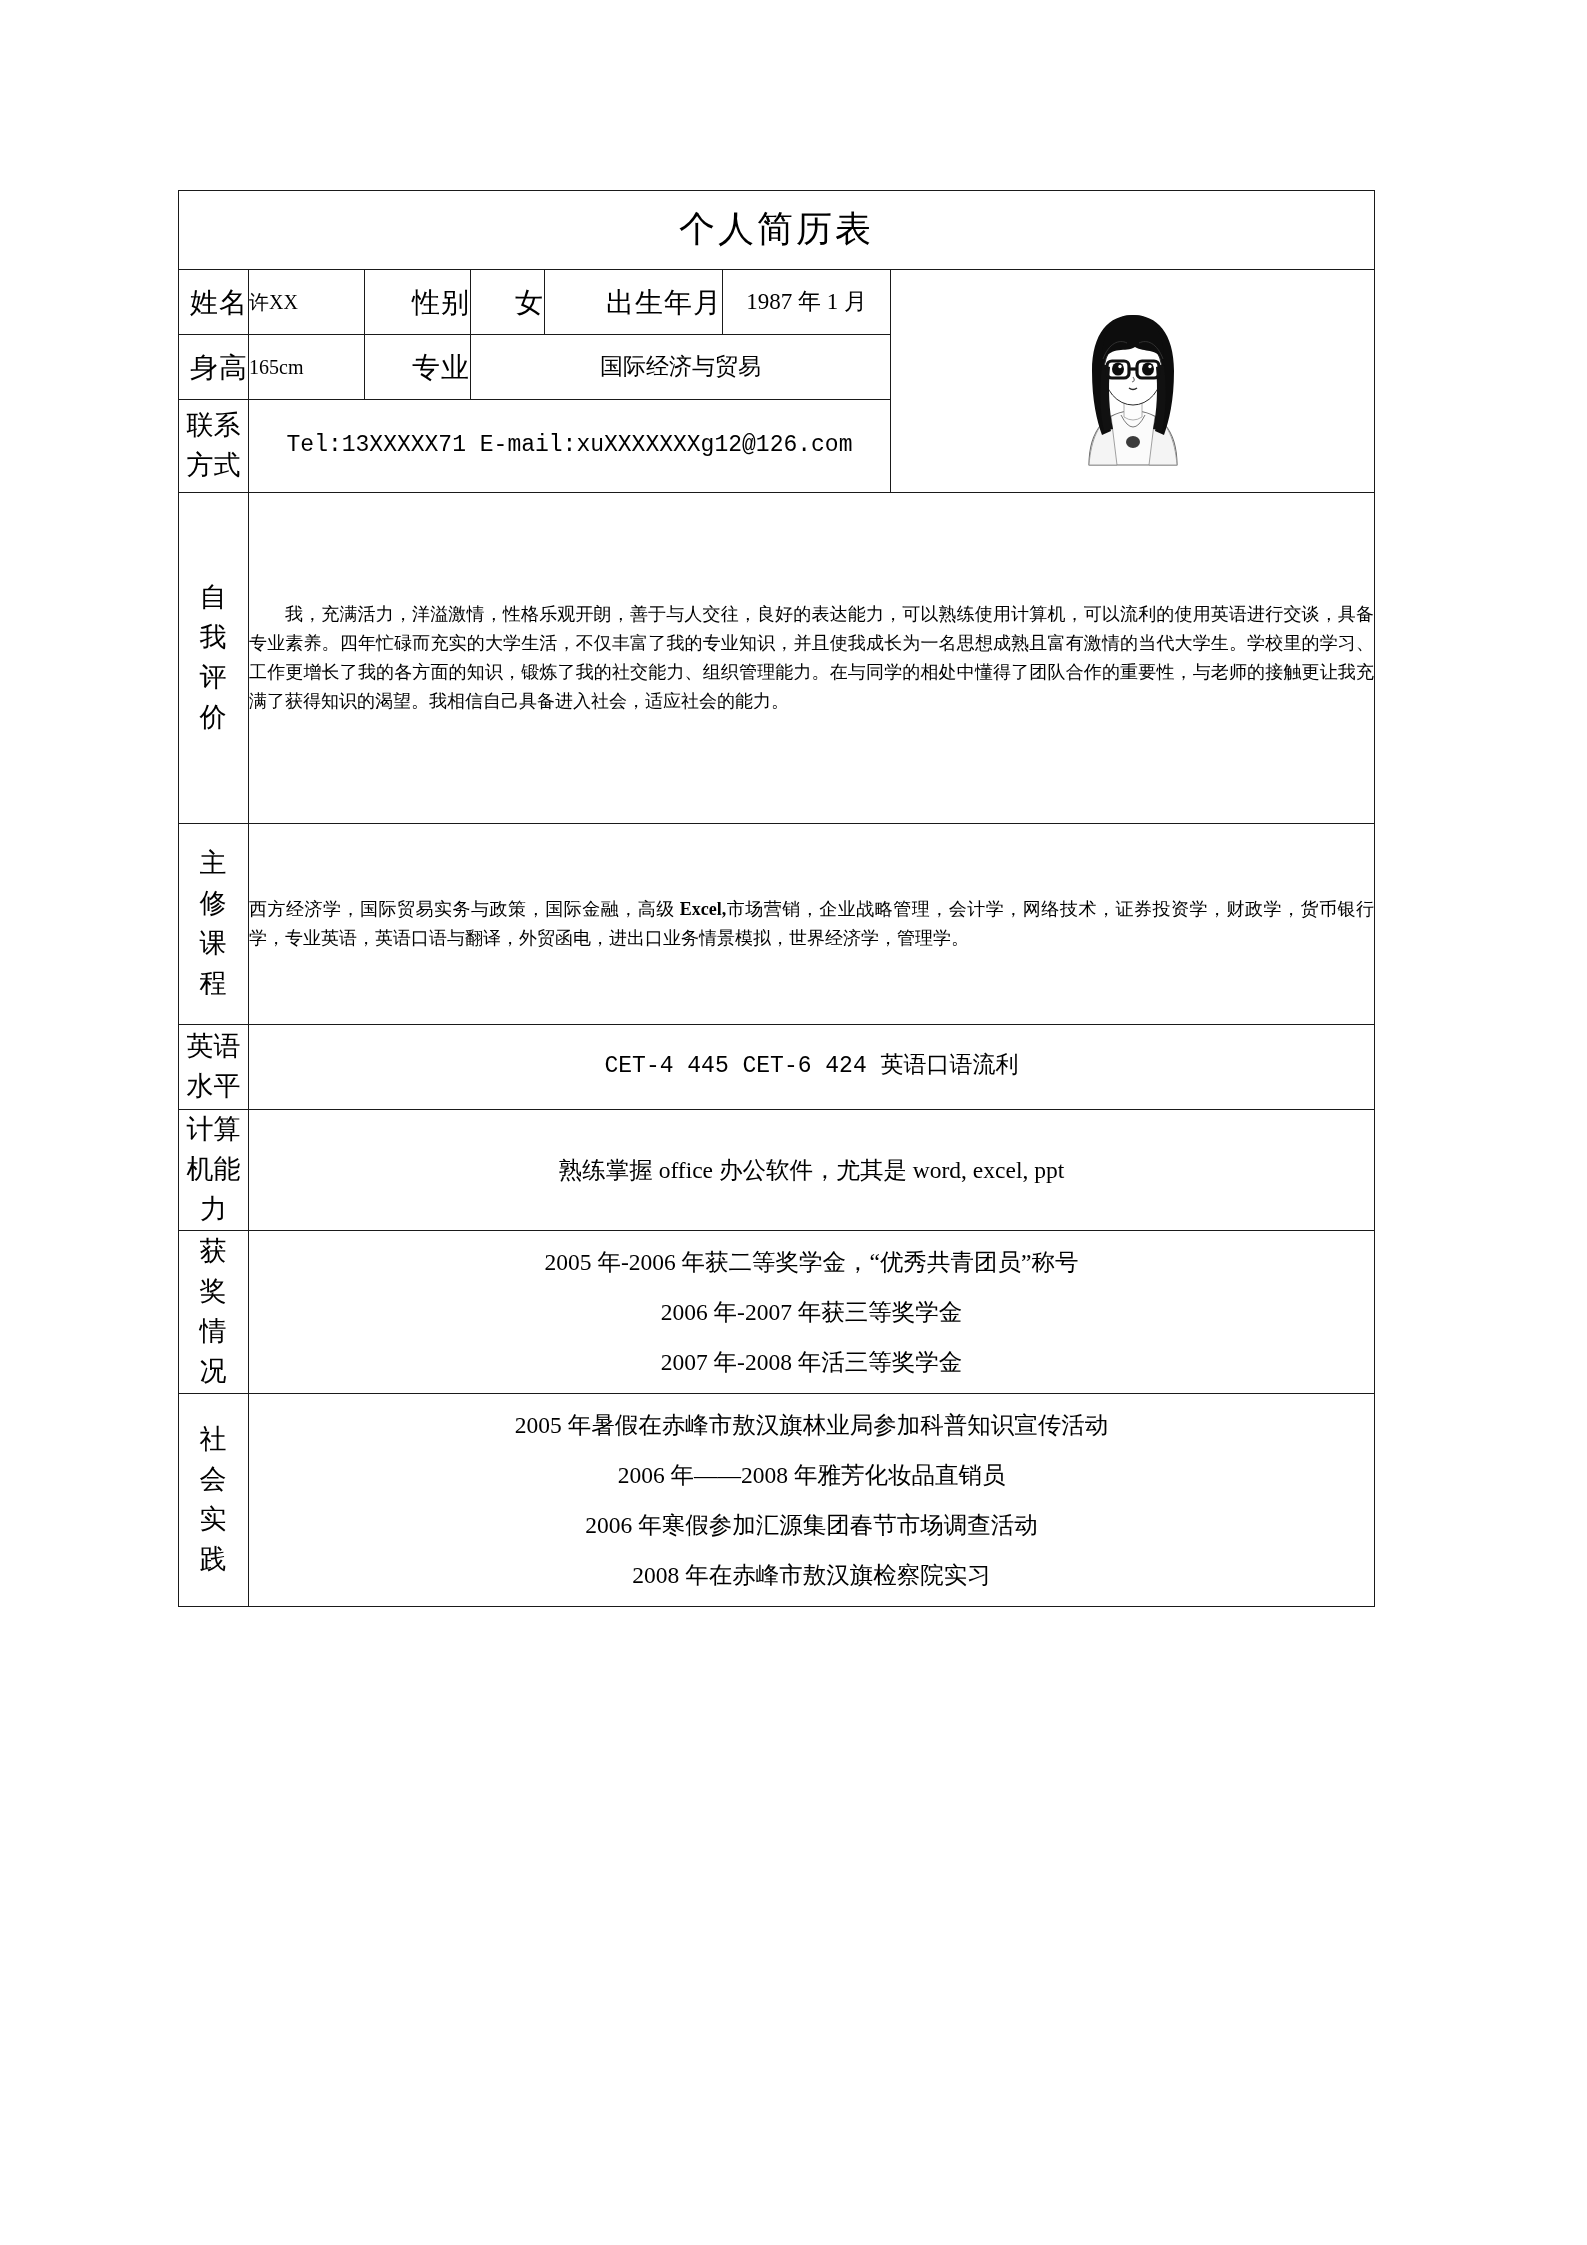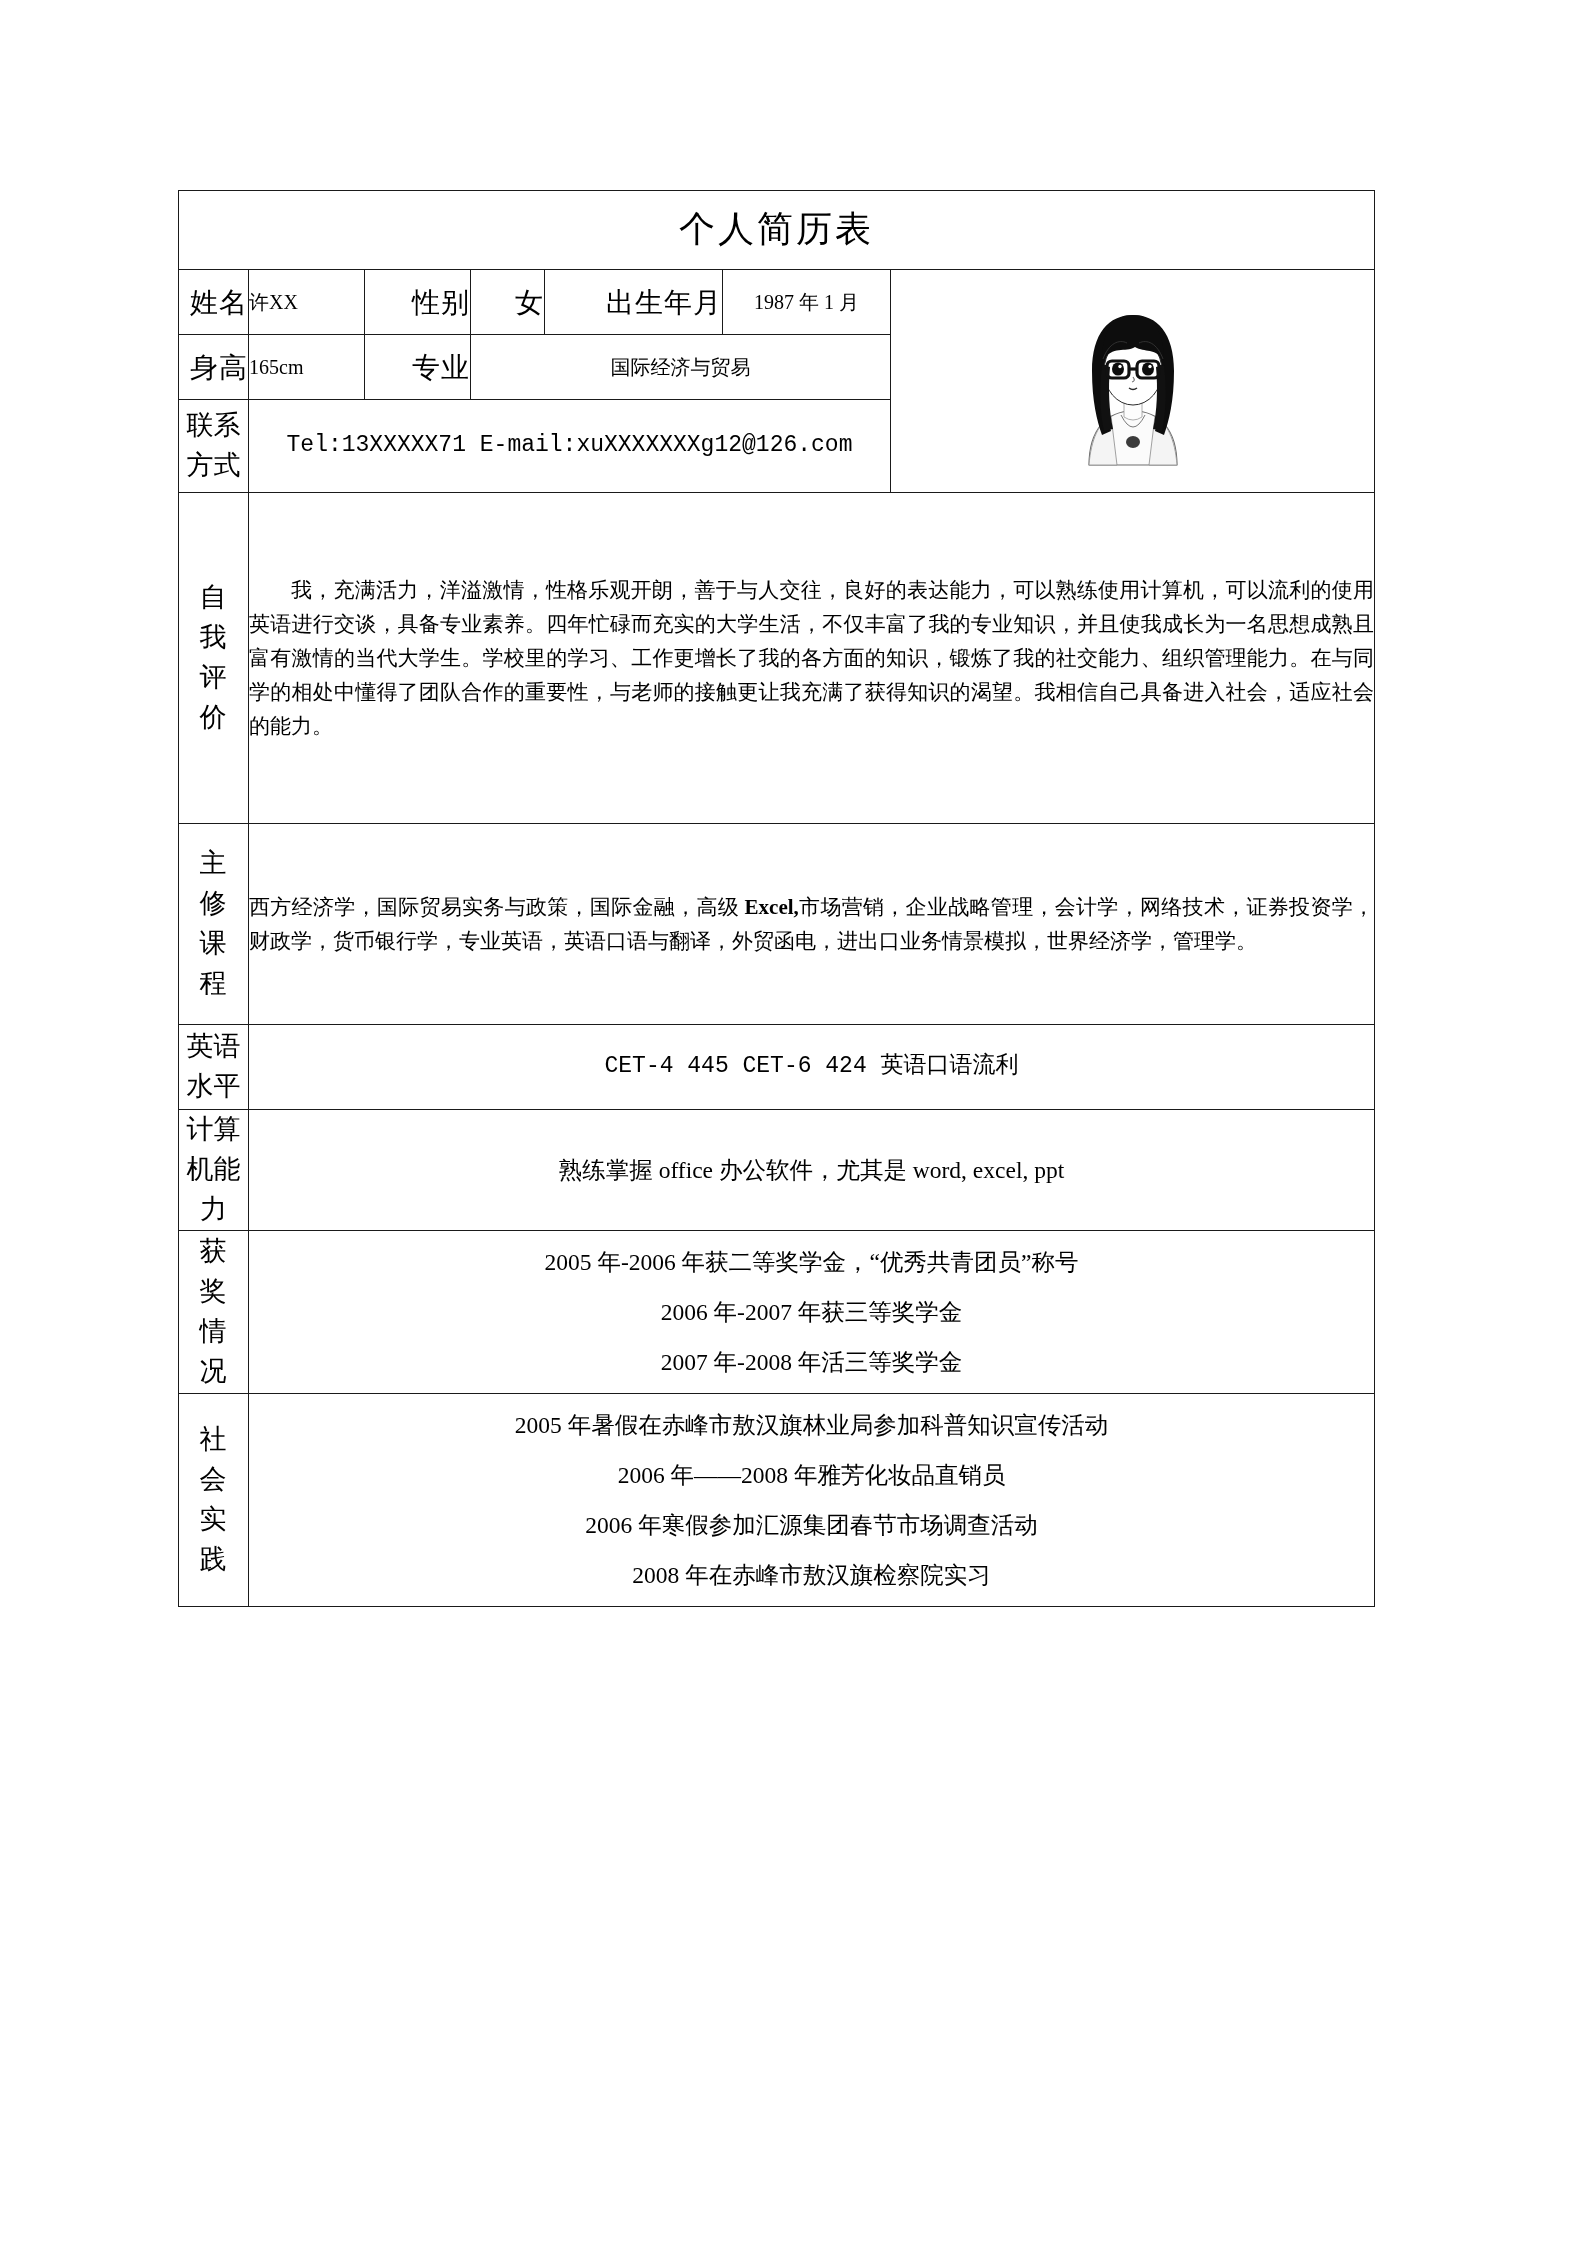--- a/index.html
+++ b/index.html
@@ -62,21 +62,21 @@
     line-height: 1.25;
   }
   .val {
     text-align: left;
     font-size: 20px;
     padding-left: 14px;
     line-height: 1.3;
   }
   .val-center {
     text-align: center;
-    font-size: 20px;
+    font-size: 23px;
     line-height: 1.3;
   }
   .mono {
     font-family: Liberation Mono, monospace;
     font-size: 23px;
     letter-spacing: 0px;
   }
 
   .info-row td { height: 64px; }
   .contact-row td { height: 92px; }
@@ -102,21 +102,21 @@
   }
   .photo-box {
     width: 150px;
     height: 196px;
     margin: 0 auto;
     display: block;
   }
 
   
   .block {
-    font-size: 21px;
+    font-size: 18px;
     line-height: 1.62;
     text-align: justify;
     padding: 16px 12px 16px 14px;
   }
   .block p { margin: 0; }
   .block .indent { text-indent: 2em; }
 
   .block-center {
     font-size: 23.5px;
     line-height: 1.62;

